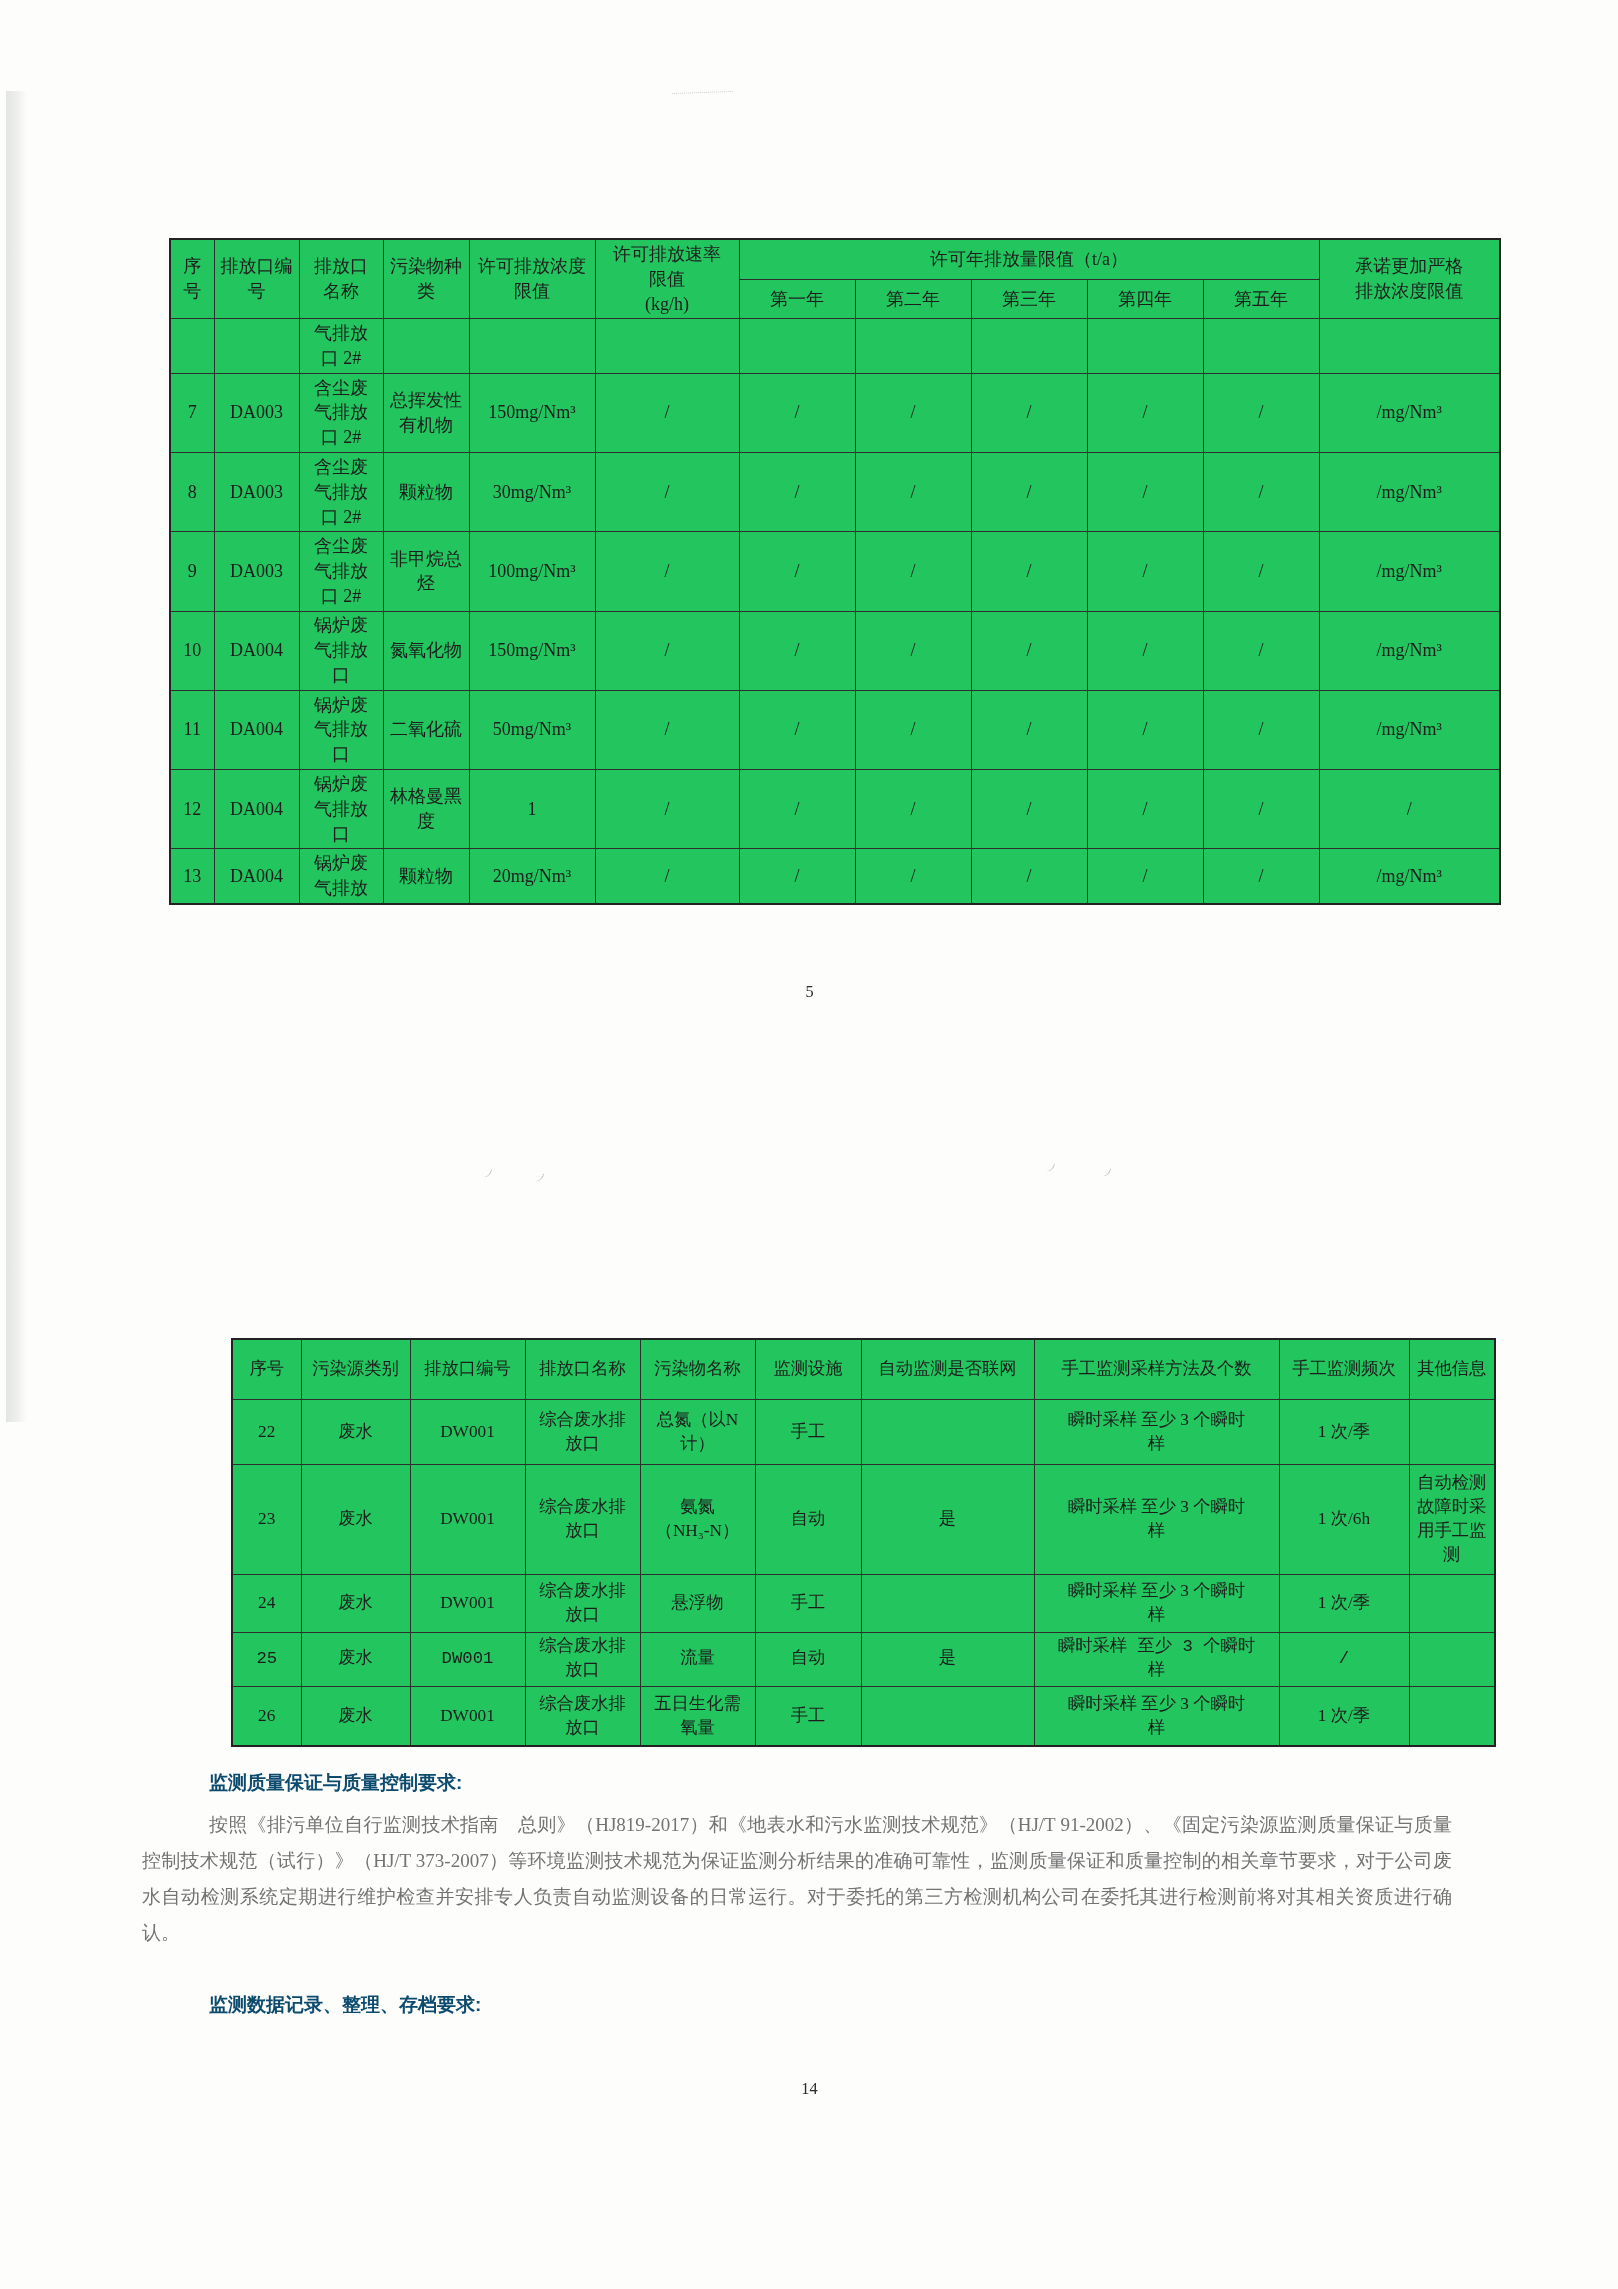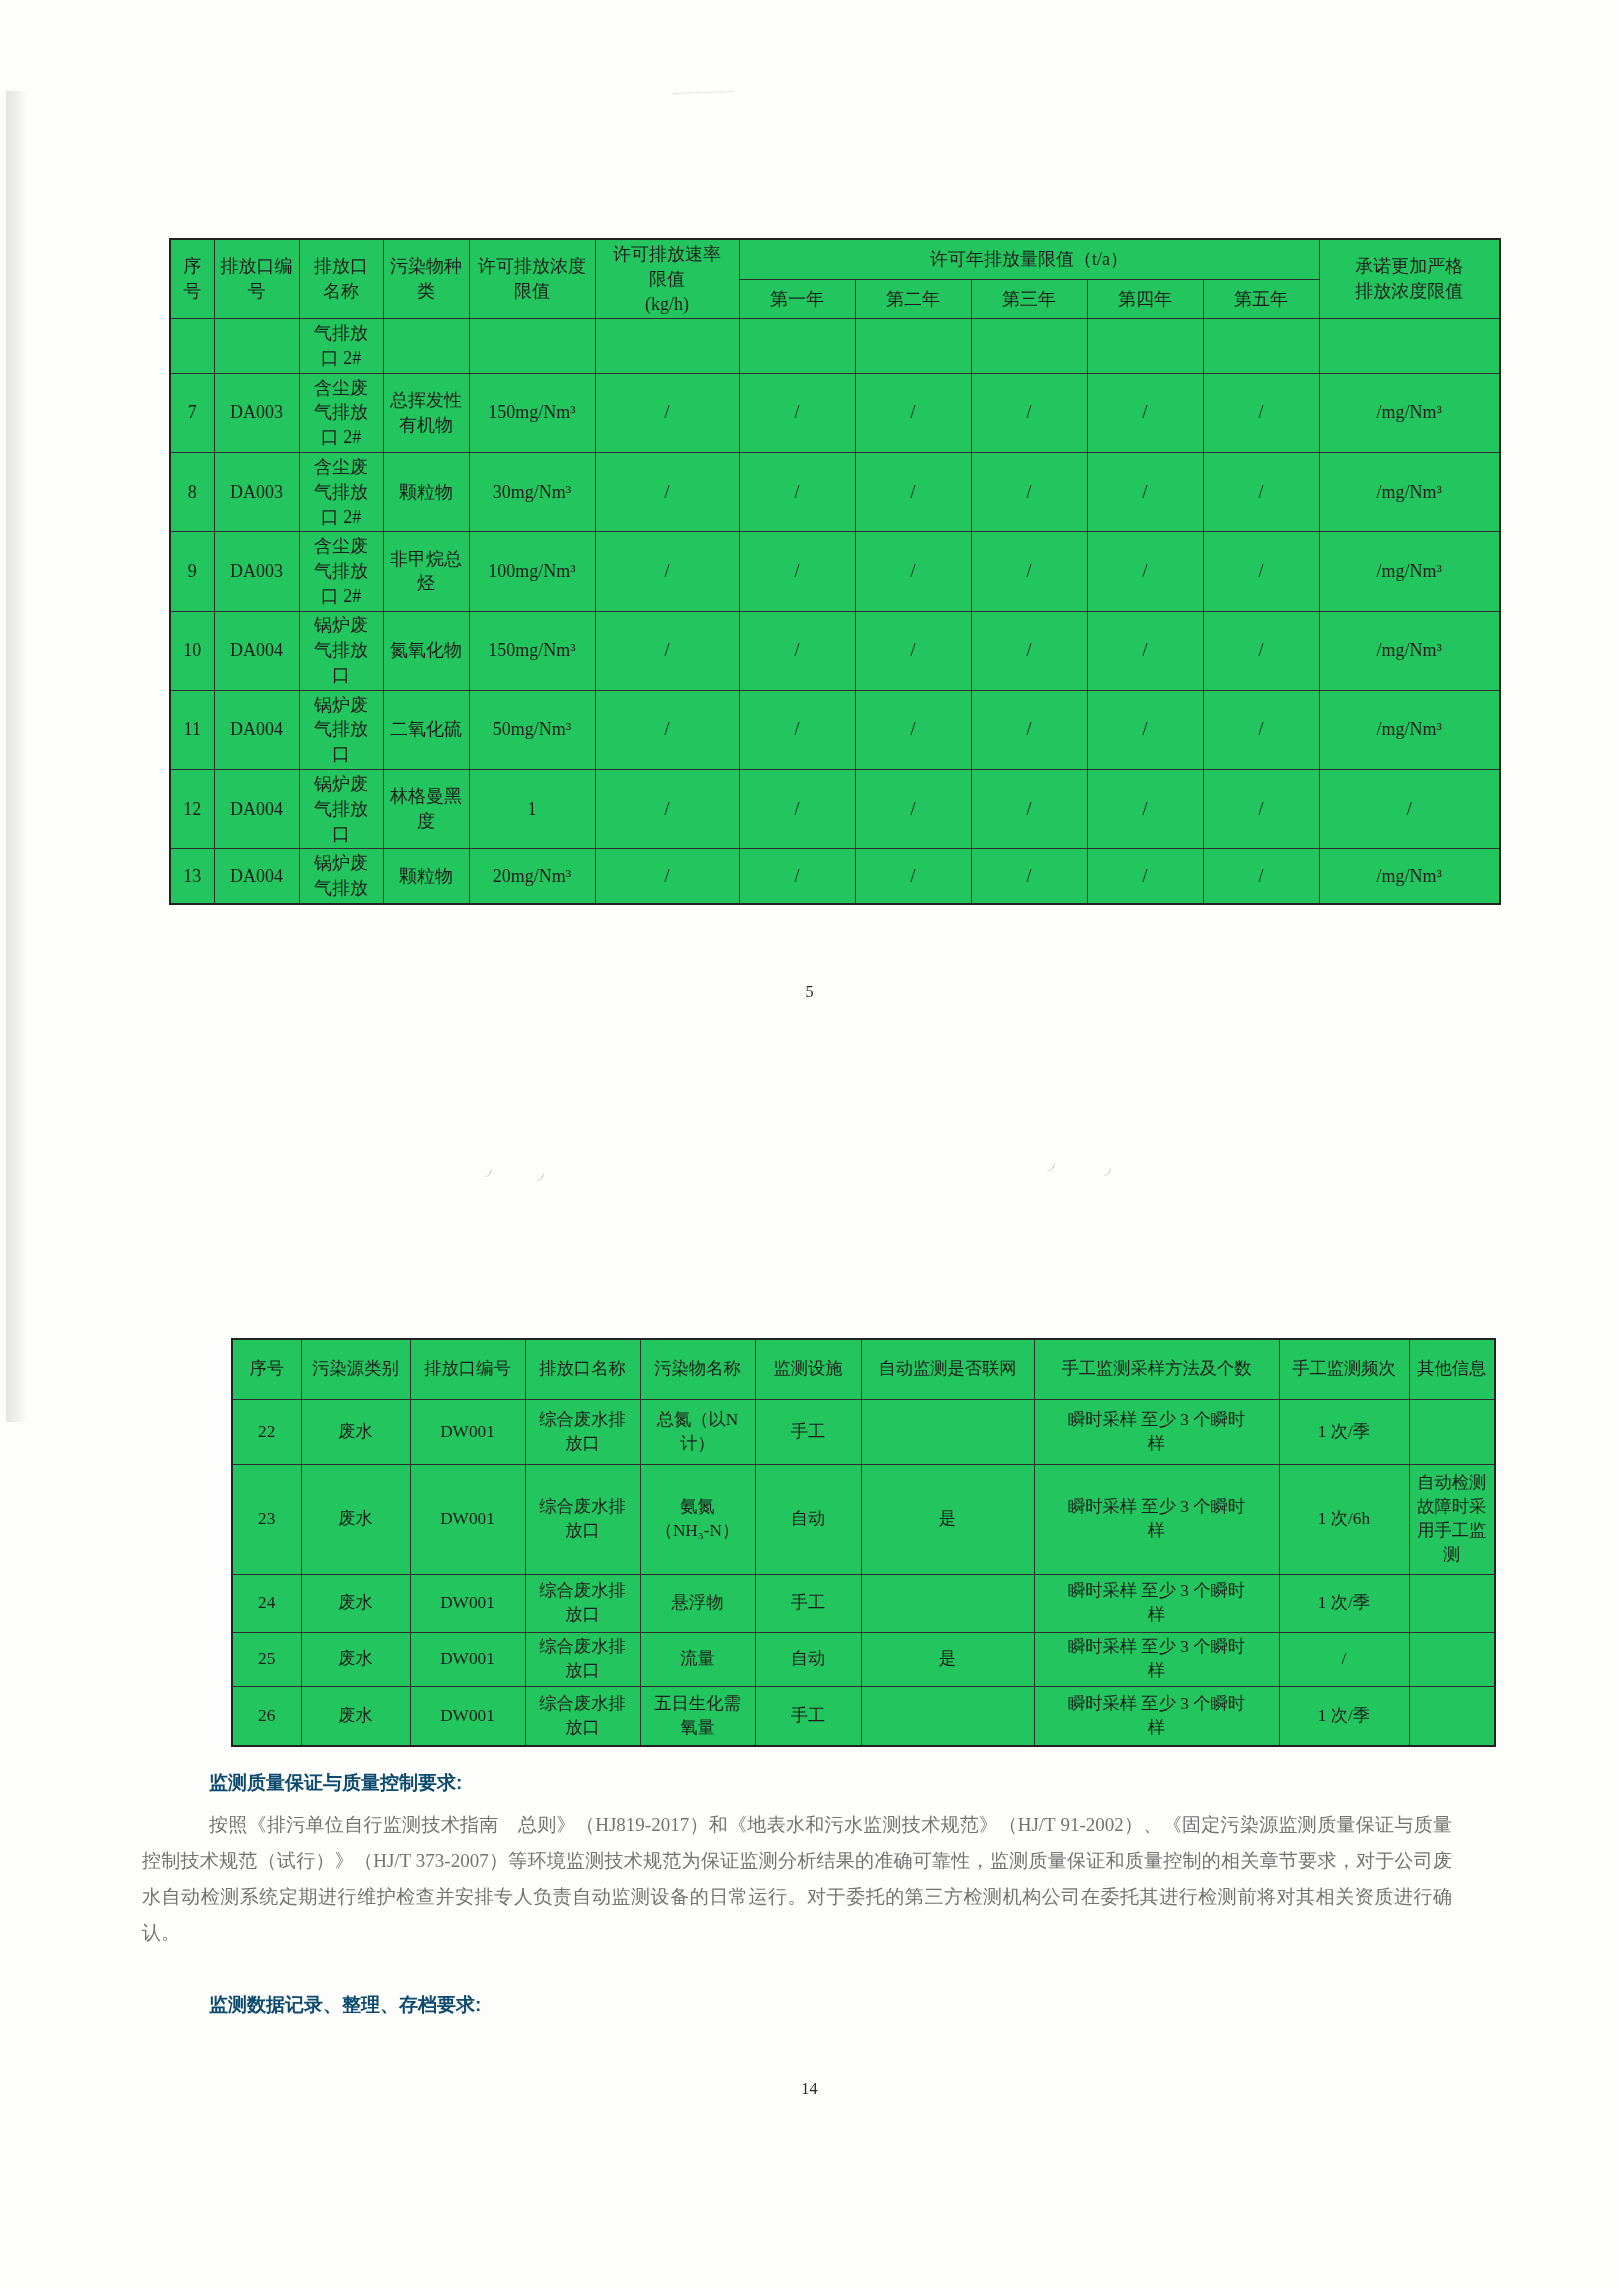--- a/index.html
+++ b/index.html
@@ -47,21 +47,21 @@
   .t1 tbody tr:nth-child(4){height:75px;}
   .t1 tbody tr:nth-child(5){height:76px;}
   .t1 tbody tr:nth-child(6){height:77px;}
   .t1 tbody tr:nth-child(7){height:74px;}
   .t1 tbody tr:nth-child(8){height:55px;}
 
   .t2 thead tr{height:60px;}
   .t2 tbody tr:nth-child(1){height:65px;}
   .t2 tbody tr:nth-child(2){height:110px;}
   .t2 tbody tr:nth-child(3){height:58px;}
-  .t2 tbody tr:nth-child(4){height:54px;}
+  .t2 tbody tr:nth-child(4){height:54px;font-family:Liberation Mono, monospace;}
   .t2 tbody tr:nth-child(5){height:60px;margin-top:15px;}
 
   
   .pagenum{position:absolute;left:0;width:1619px;text-align:center;font-size:16.3px;color:#2a2a2a;}
   .pagenum.top{top:982px;}
   .pagenum.bottom{top:2079px;text-align:center;}
 
   
   .textblock{position:absolute;left:142px;top:1768px;width:1310px;font-size:19px;}
   .sec-heading{

